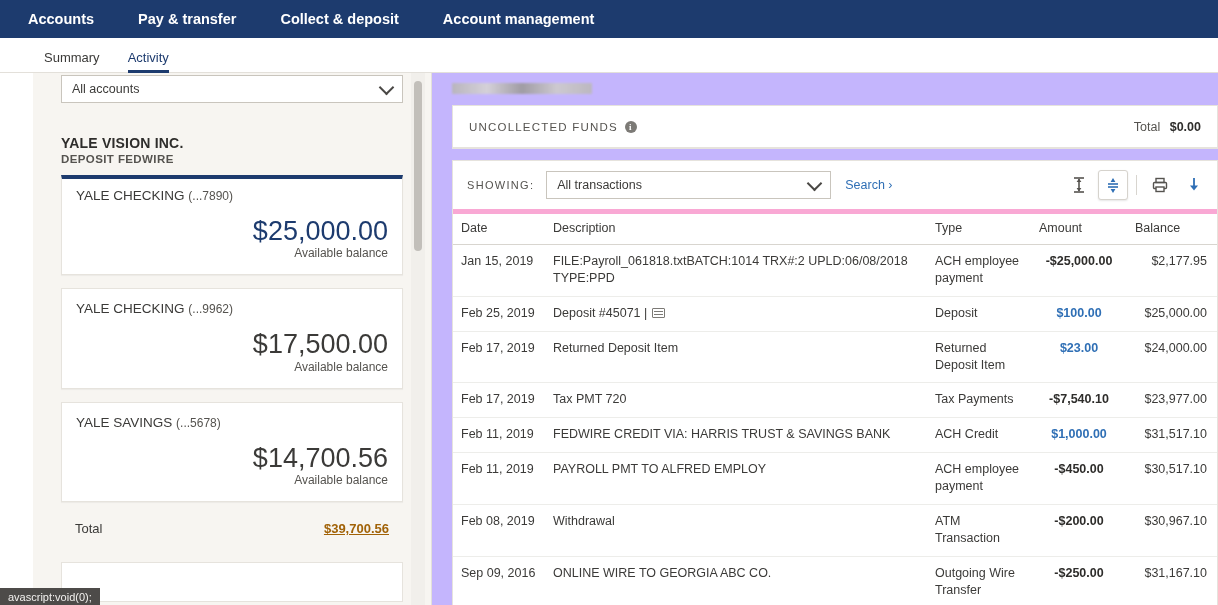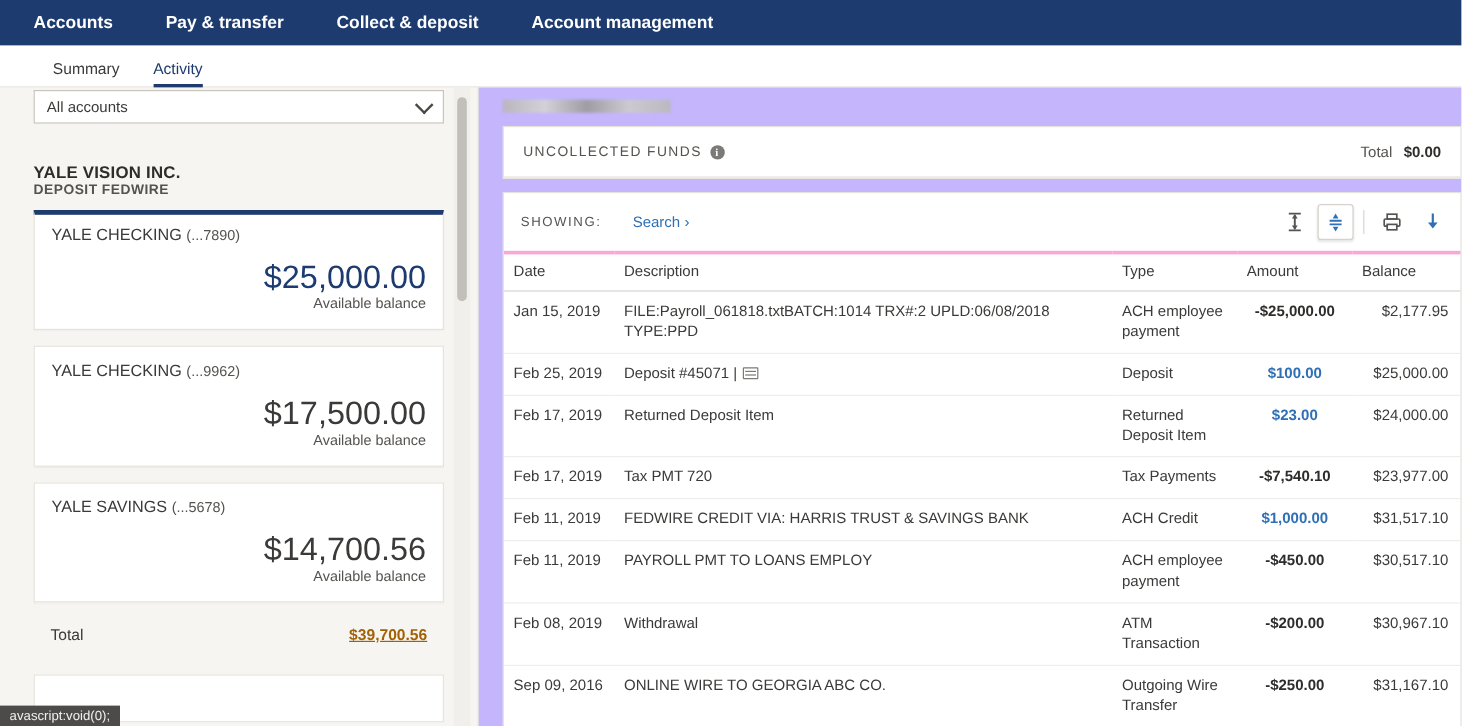--- a/index.html
+++ b/index.html
@@ -34,21 +34,21 @@
     margin-right: 28px; padding-bottom: 7px;
     position: relative; cursor: pointer;
   }
   .subnav-item.active { color: #1d3b6e; }
   .subnav-item.active::after {
     content: ""; position: absolute; left: 0; right: 0; bottom: -1px;
     height: 3px; background: #1d3b6e;
   }
 
   
-  .body-split { position: relative; height: 532px; display: flex; }
+  .body-split { position: relative; height: 532px; display: flex; margin-left: 33px; }
 
   
   .sidebar {
     width: 399px; background: #f7f5f1;
     position: relative; overflow: hidden;
     border-right: 1px solid #e3e0da;
   }
   .sidebar-inner { padding: 0 28px; position: relative; }
 
   .acct-select {
@@ -184,21 +184,21 @@
   }
   .ticon.active { border-color: #d6d3cd; background: #ffffff;
                   box-shadow: 0 1px 2px rgba(0,0,0,.10); }
   .divider { width: 1px; height: 20px; background: #d8d5cf; margin: 0 4px; }
 
   
   table.txn { width: 100%; border-collapse: collapse; table-layout: fixed; }
   table.txn th {
     font-size: 12.5px; font-weight: normal; color: #3b3a38;
     text-align: left; padding: 7px 8px 9px 8px;
-    border-top: 3px solid #f9a8d4; border-bottom: 1px solid #d8d5cf;
+    border-top: 5px solid #f9a8d4; border-bottom: 1px solid #d8d5cf;
   }
   table.txn td {
     font-size: 12.5px; color: #3b3a38; vertical-align: top;
     padding: 8px 8px 9px 8px; border-bottom: 1px solid #ededea;
     line-height: 1.35;
   }
   .col-date { width: 92px; }
   .col-desc { width: auto; }
   .col-type { width: 104px; }
   .col-amt  { width: 96px; text-align: right; }
@@ -309,20 +309,24 @@
           <div class="uc-right">
             <span class="t">Total</span>
             <span>$0.00</span>
           </div>
         </div>
       </div>
 
       <div class="panel">
         <div class="toolbar">
           <span class="showing-lbl">SHOWING:</span>
+          <div class="showing-select">
+            <span>All transactions</span>
+            <span class="chev"></span>
+          </div>
           <span class="search-link">Search ›</span>
 
           <div class="tool-icons">
             <div class="ticon">
               <svg width="16" height="18" viewBox="0 0 16 18">
                 <line x1="3" y1="2" x2="13" y2="2" stroke="#55534f" stroke-width="1.6"></line>
                 <line x1="8" y1="3" x2="8" y2="15" stroke="#55534f" stroke-width="1.6"></line>
                 <polygon points="8,2.5 5.6,6 10.4,6" fill="#55534f"></polygon>
                 <polygon points="8,15.5 5.6,12 10.4,12" fill="#55534f"></polygon>
                 <line x1="3" y1="16" x2="13" y2="16" stroke="#55534f" stroke-width="1.6"></line>
@@ -394,21 +398,21 @@
               </tr>
               <tr>
                 <td class="col-date">Feb 11, 2019</td>
                 <td class="col-desc">FEDWIRE CREDIT VIA: HARRIS TRUST &amp; SAVINGS BANK</td>
                 <td class="col-type">ACH Credit</td>
                 <td class="col-amt amt pos">$1,000.00</td>
                 <td class="col-bal bal">$31,517.10</td>
               </tr>
               <tr>
                 <td class="col-date">Feb 11, 2019</td>
-                <td class="col-desc">PAYROLL PMT TO LOANS EMPLOY</td>
+                <td class="col-desc">PAYROLL PMT TO ALFRED EMPLOY</td>
                 <td class="col-type">ACH employee payment</td>
                 <td class="col-amt amt neg">-$450.00</td>
                 <td class="col-bal bal">$30,517.10</td>
               </tr>
               <tr>
                 <td class="col-date">Feb 08, 2019</td>
                 <td class="col-desc">Withdrawal</td>
                 <td class="col-type">ATM Transaction</td>
                 <td class="col-amt amt neg">-$200.00</td>
                 <td class="col-bal bal">$30,967.10</td>

